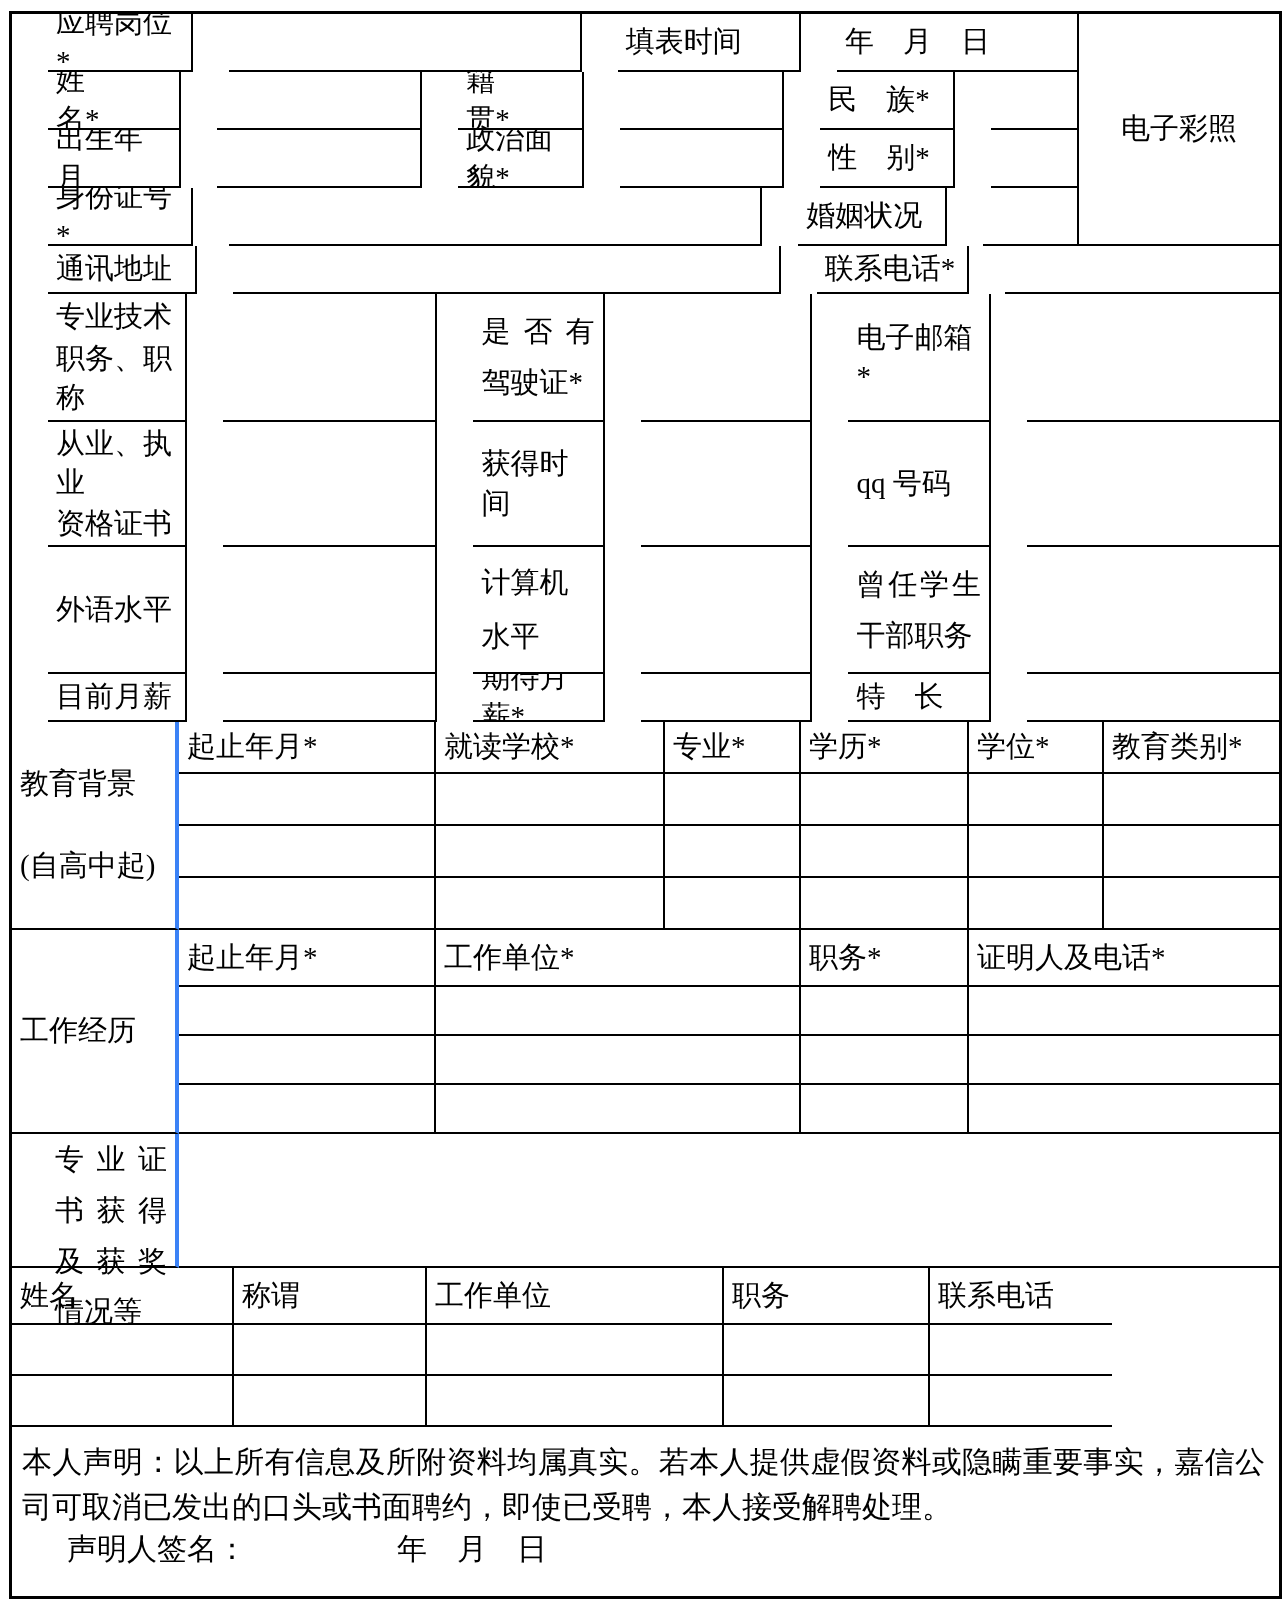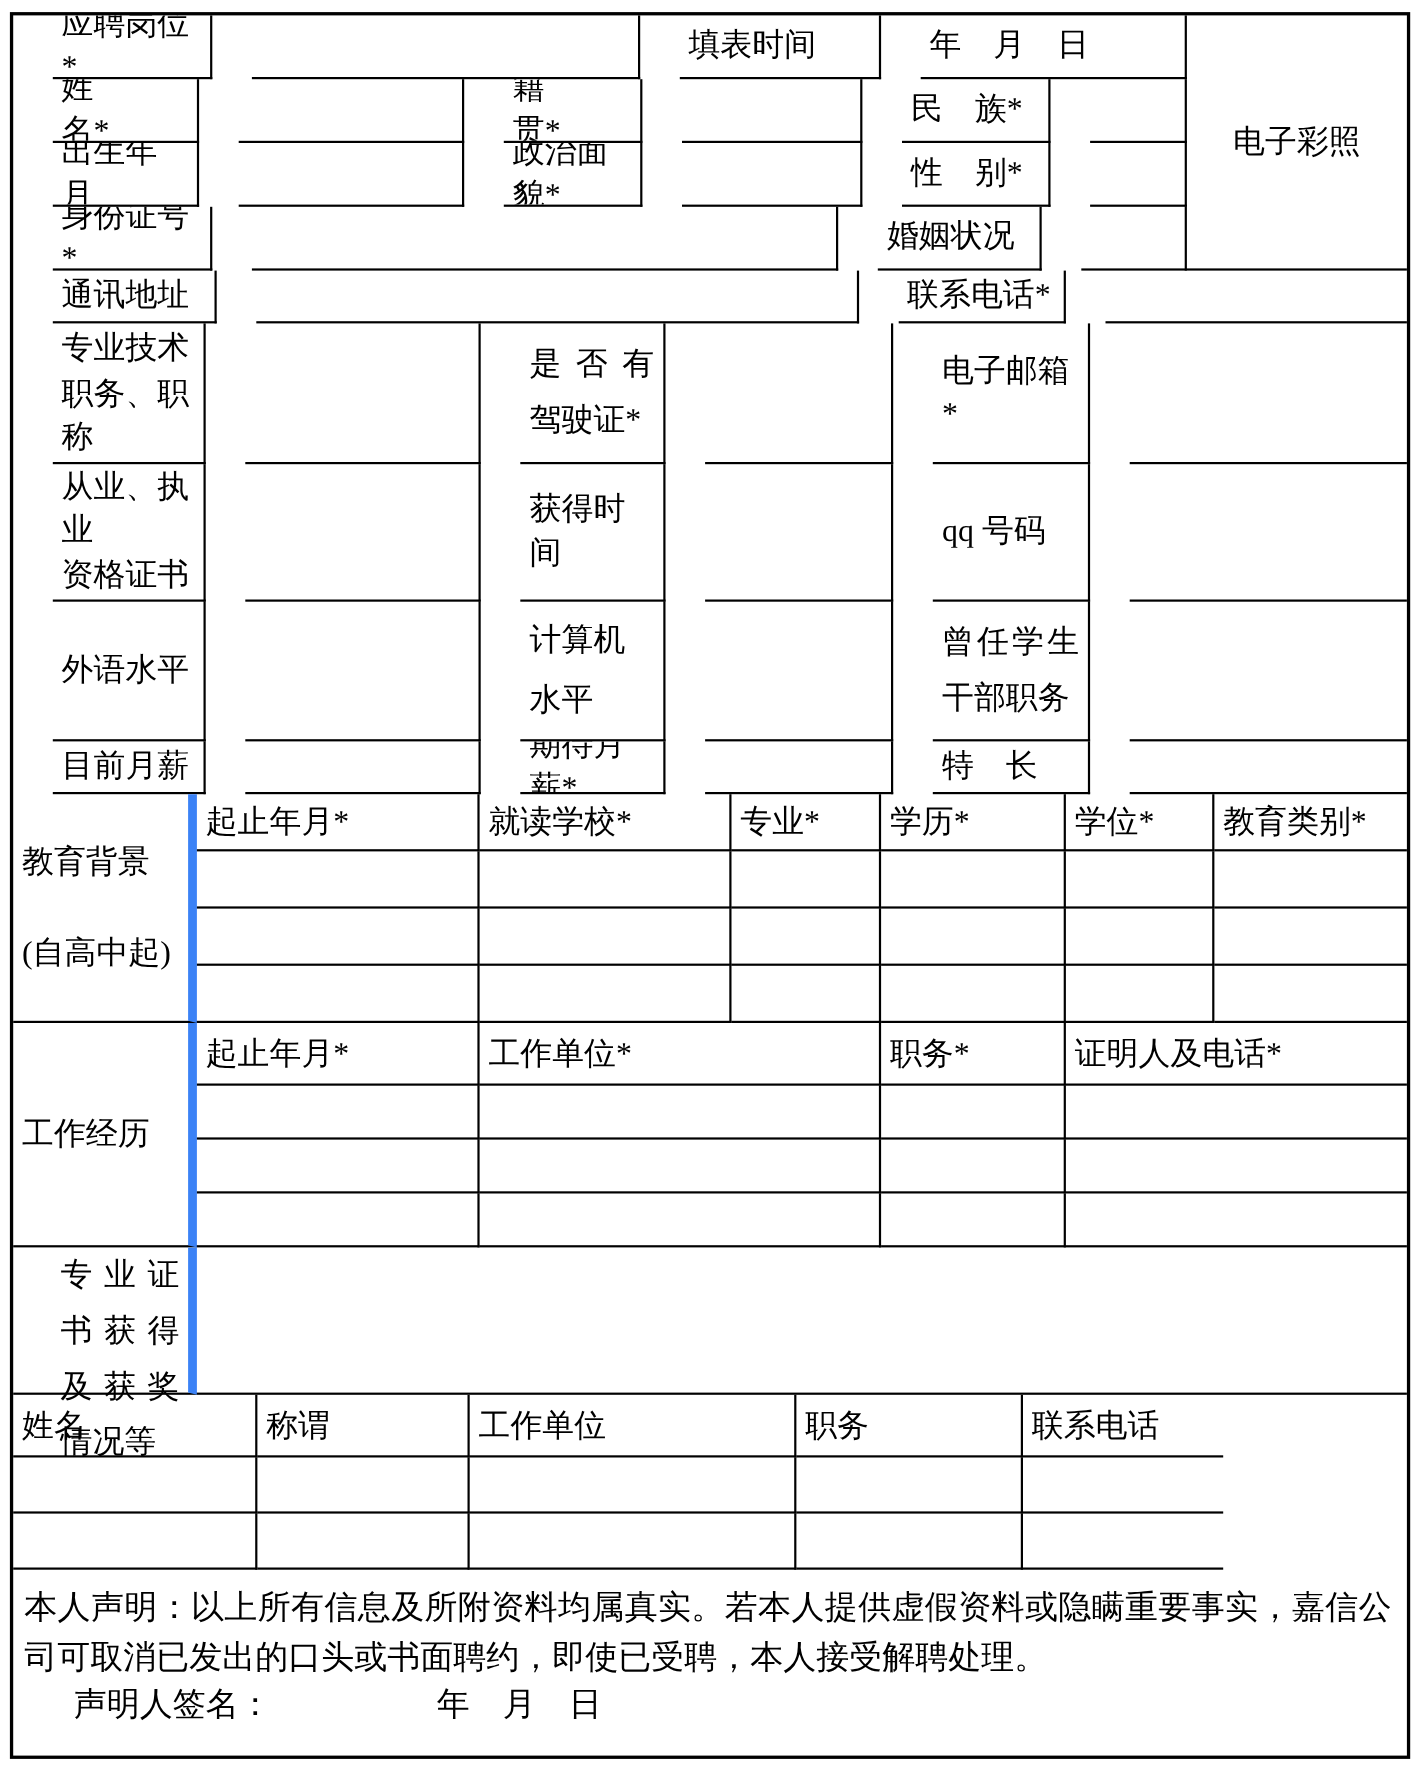--- a/index.html
+++ b/index.html
@@ -21,21 +21,21 @@
   .jtxt { display: block; width: 100%; text-align: justify; line-height: 1.6; }
   .top { display: flex; }
   .top-left { width: 1067px; }
   .photo {
     width: 200px; border-bottom: 2px solid #000;
     display: flex; align-items: center; justify-content: center;
     font-size: 29px;
   }
   .sec { display: flex; }
   .sec-label {
-    width: 167px; border-right: 8px solid #3b82f6; border-bottom: 2px solid #000;
+    width: 167px; border-right: 4px solid #3b82f6; border-bottom: 2px solid #000;
     display: flex; flex-direction: column; justify-content: space-evenly;
     padding: 0 8px; font-size: 29px;
   }
   .grid { display: grid; width: 1100px; font-family: Liberation Serif, serif; }
   .grid > div {
     border-right: 2px solid #000; border-bottom: 2px solid #000;
     display: flex; align-items: center; padding: 0 8px; font-size: 29px;
   }
   .edu-grid { grid-template-columns: 257px 229px 136px 168px 135px 175px; grid-template-rows: 52px 52px 52px 52px; }
   .edu-grid > div:nth-child(6n) { border-right: none; }

